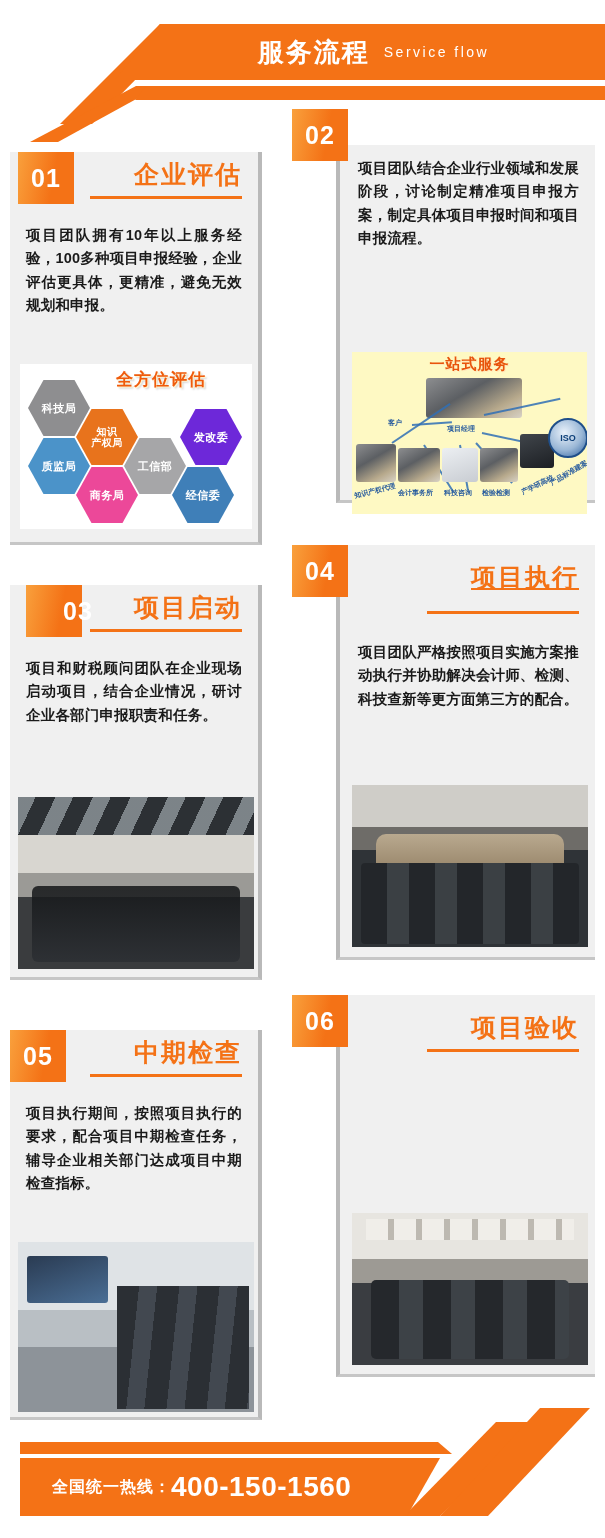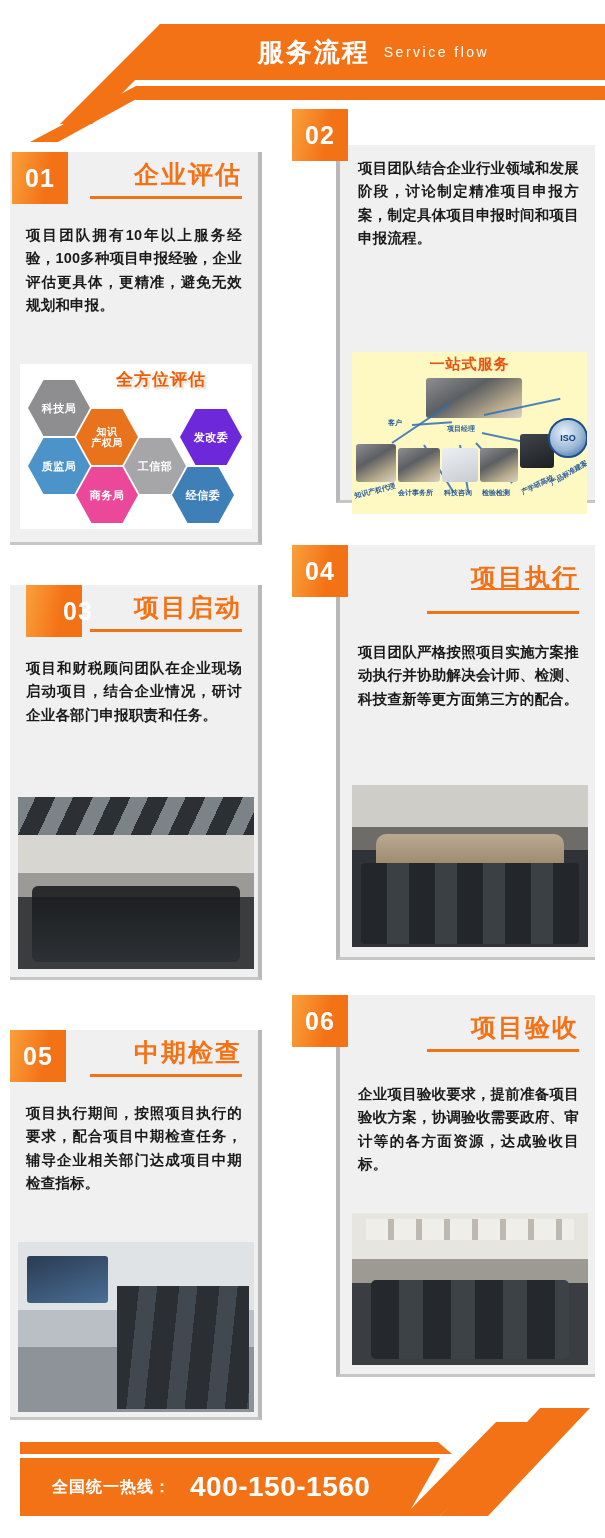--- a/index.html
+++ b/index.html
@@ -198,21 +198,21 @@
     background: #f47216;
     clip-path: polygon(92px 0, 130px 0, 36px 100%, 0 100%);
   }
   .ftr-diag-b {
     position: absolute; left: 440px; top: 0px; width: 150px; height: 108px;
     background: #f47216;
     clip-path: polygon(100px 0, 150px 0, 48px 100%, 0 100%);
   }
   .ftr-text {
     position: absolute; left: 52px; top: 50px; height: 58px;
-    display: flex; align-items: center; gap: 19px; z-index: 4;
+    display: flex; align-items: center; gap: 0; z-index: 4;
   }
   .ftr-label {
     color: #ffffff; font-size: 16px; font-weight: bold; letter-spacing: 1px;
     font-family: "Liberation Sans", "DejaVu Sans", sans-serif;
   }
   .ftr-phone {
     color: #ffffff; font-size: 28px; font-weight: bold; letter-spacing: 0.5px;
     font-family: "Liberation Sans", sans-serif;
   }
 </style>
@@ -226,21 +226,21 @@
     <div class="hdr-diag-b"></div>
     <div class="hdr-band-main"></div>
     <div class="hdr-band-thin"></div>
     <div class="hdr-title-wrap">
       <span class="hdr-title-cn">服务流程</span>
       <span class="hdr-title-en">Service flow</span>
     </div>
   </div>
 
   <div class="card" style="left:10px; top:152px; width:252px; height:393px;">
-    <div class="badge" style="left:2px; top:0px;">01</div>
+    <div class="badge" style="left:8px; top:0px;">01</div>
     <div class="card-head">
       <div class="card-title" style="right:16px; top:6px;">企业评估</div>
       <div class="title-rule" style="right:16px; top:44px; width:152px;"></div>
     </div>
     <div class="card-body" style="margin:14px 16px 0 16px;">项目团队拥有10年以上服务经验，100多种项目申报经验，企业评估更具体，更精准，避免无效规划和申报。</div>
 
     <div class="hexwrap" style="position:absolute; left:10px; top:212px; width:232px; height:165px;">
       <div class="hex-title">全方位评估</div>
       <div class="hex" style="left:8px;  top:16px; background:#8e8e90;">科技局</div>
       <div class="hex" style="left:56px; top:45px; background:#e8731c; font-size:10px;">知识<br>产权局</div>
@@ -317,21 +317,20 @@
     <div class="card-body" style="margin:14px 16px 0 16px;">项目执行期间，按照项目执行的要求，配合项目中期检查任务，辅导企业相关部门达成项目中期检查指标。</div>
     <div class="photo ph-show" style="position:absolute; left:8px; top:212px; width:236px; height:170px;"></div>
   </div>
 
   <div class="card right-col" style="left:336px; top:995px; width:259px; height:382px;">
     <div class="badge" style="left:-48px; top:0px;">06</div>
     <div class="card-head">
       <div class="card-title" style="right:16px; top:16px;">项目验收</div>
       <div class="title-rule" style="right:16px; top:54px; width:152px;"></div>
     </div>
-    <div class="card-body" style="margin:30px 16px 0 18px;">企业项目验收要求，提前准备项目验收方案，协调验收需要政府、审计等的各方面资源，达成验收目标。</div>
     <div class="photo ph-acc" style="position:absolute; left:12px; top:218px; width:236px; height:152px;"></div>
   </div>
 
   <div class="footer">
     <div class="ftr-diag-a"></div>
     <div class="ftr-diag-b"></div>
     <div class="ftr-band-thin"></div>
     <div class="ftr-band-main"></div>
     <div class="ftr-text">
       <span class="ftr-label">全国统一热线：</span>

